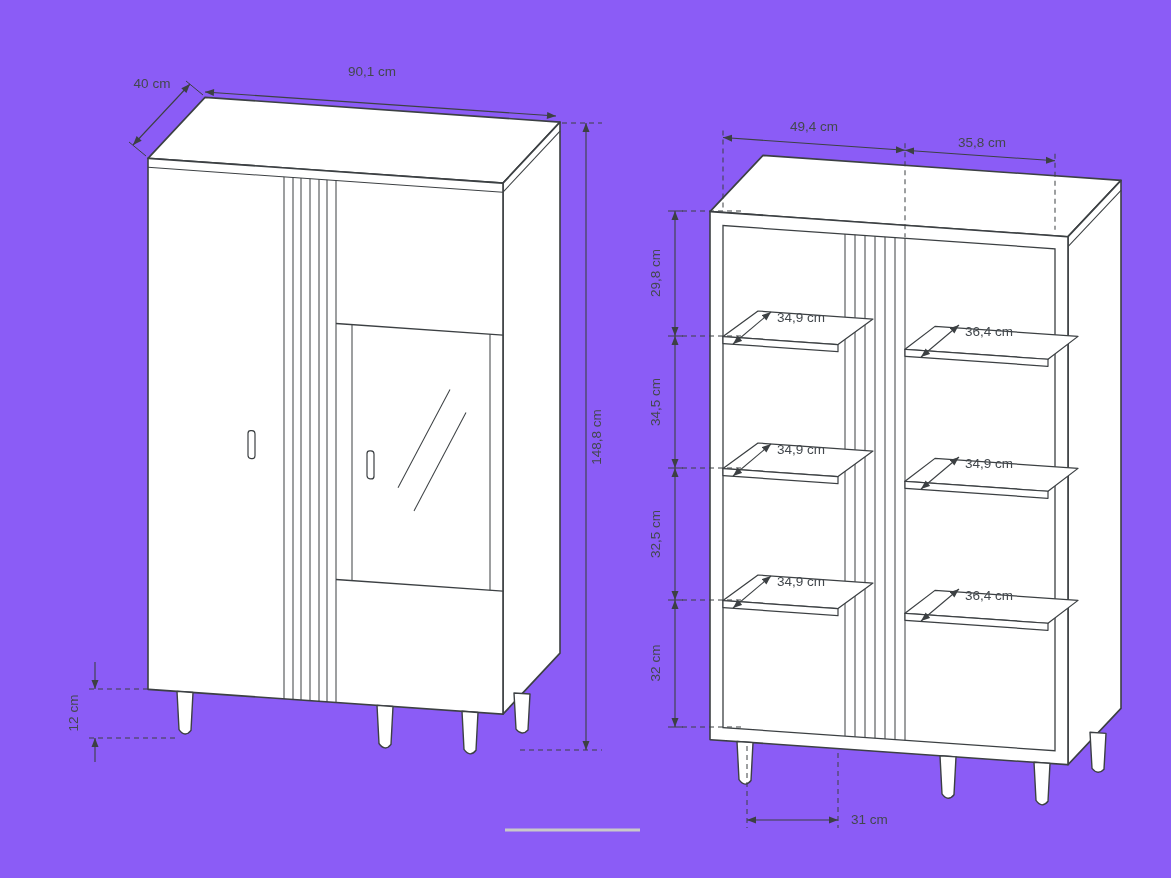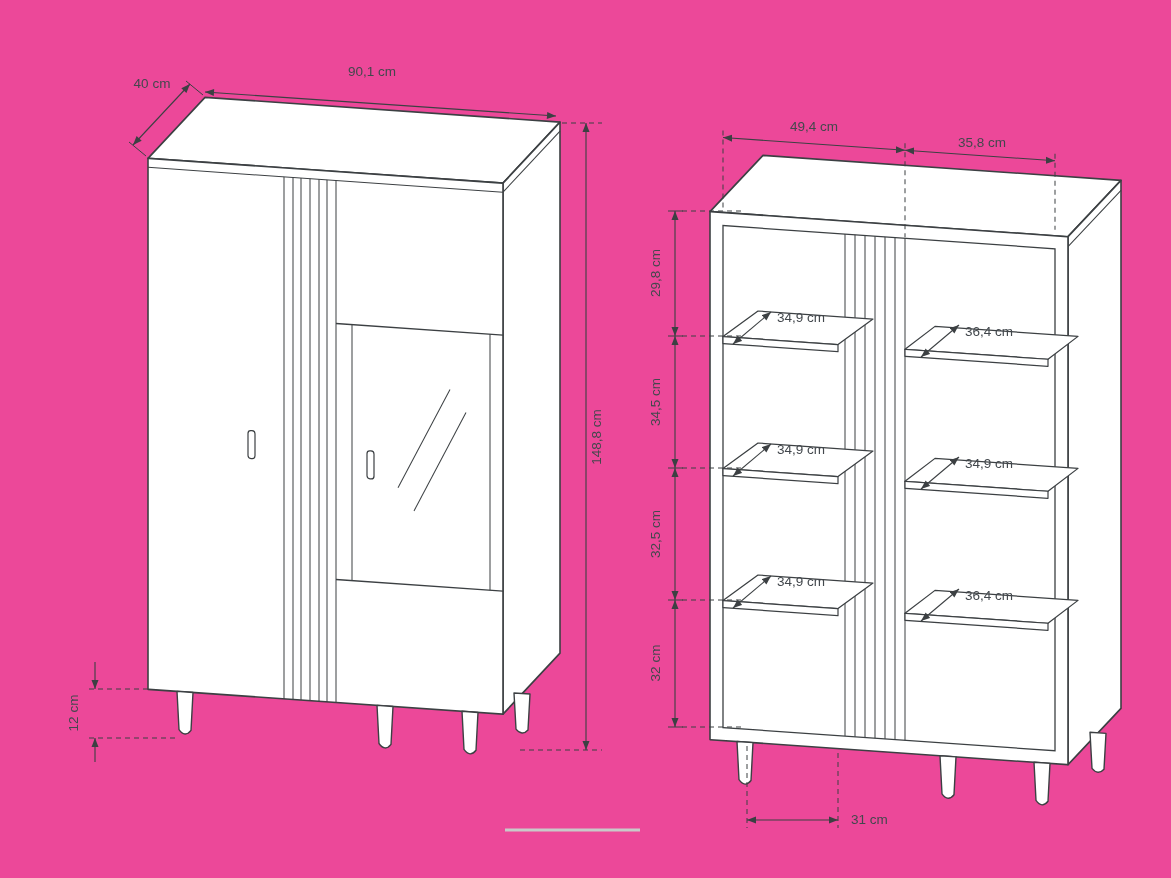--- a/index.html
+++ b/index.html
@@ -1,16 +1,16 @@
 <!DOCTYPE html>
 <html><head>
 <meta charset="utf-8">
 <style>
   html,body{margin:0;padding:0;background:#ffffff;}
-  .canvas{position:relative;width:1171px;height:878px;background:#ec4899;overflow:hidden;}
+  .canvas{position:relative;width:1171px;height:878px;background:#8b5cf6;overflow:hidden;}
   svg{position:absolute;inset:0;}
   svg text{font-family:"Liberation Sans",sans-serif;font-size:13.5px;fill:#43484d;}
   .ol{fill:#ffffff;stroke:#3c4043;stroke-width:1.6;stroke-linejoin:round;}
   .ln{fill:none;stroke:#3c4043;stroke-width:1.3;}
   .thin{fill:none;stroke:#3c4043;stroke-width:1;}
   .wfill{fill:#ffffff;stroke:#3c4043;stroke-width:1.2;stroke-linejoin:round;}
   .dim{fill:none;stroke:#3c4043;stroke-width:1.1;}
   .dash{fill:none;stroke:#3c4043;stroke-width:1;stroke-dasharray:5 4;}
   .leg{fill:#ffffff;stroke:#3c4043;stroke-width:1.4;stroke-linejoin:round;}
   .soft{stroke:#c9c9c9;stroke-width:3;}

